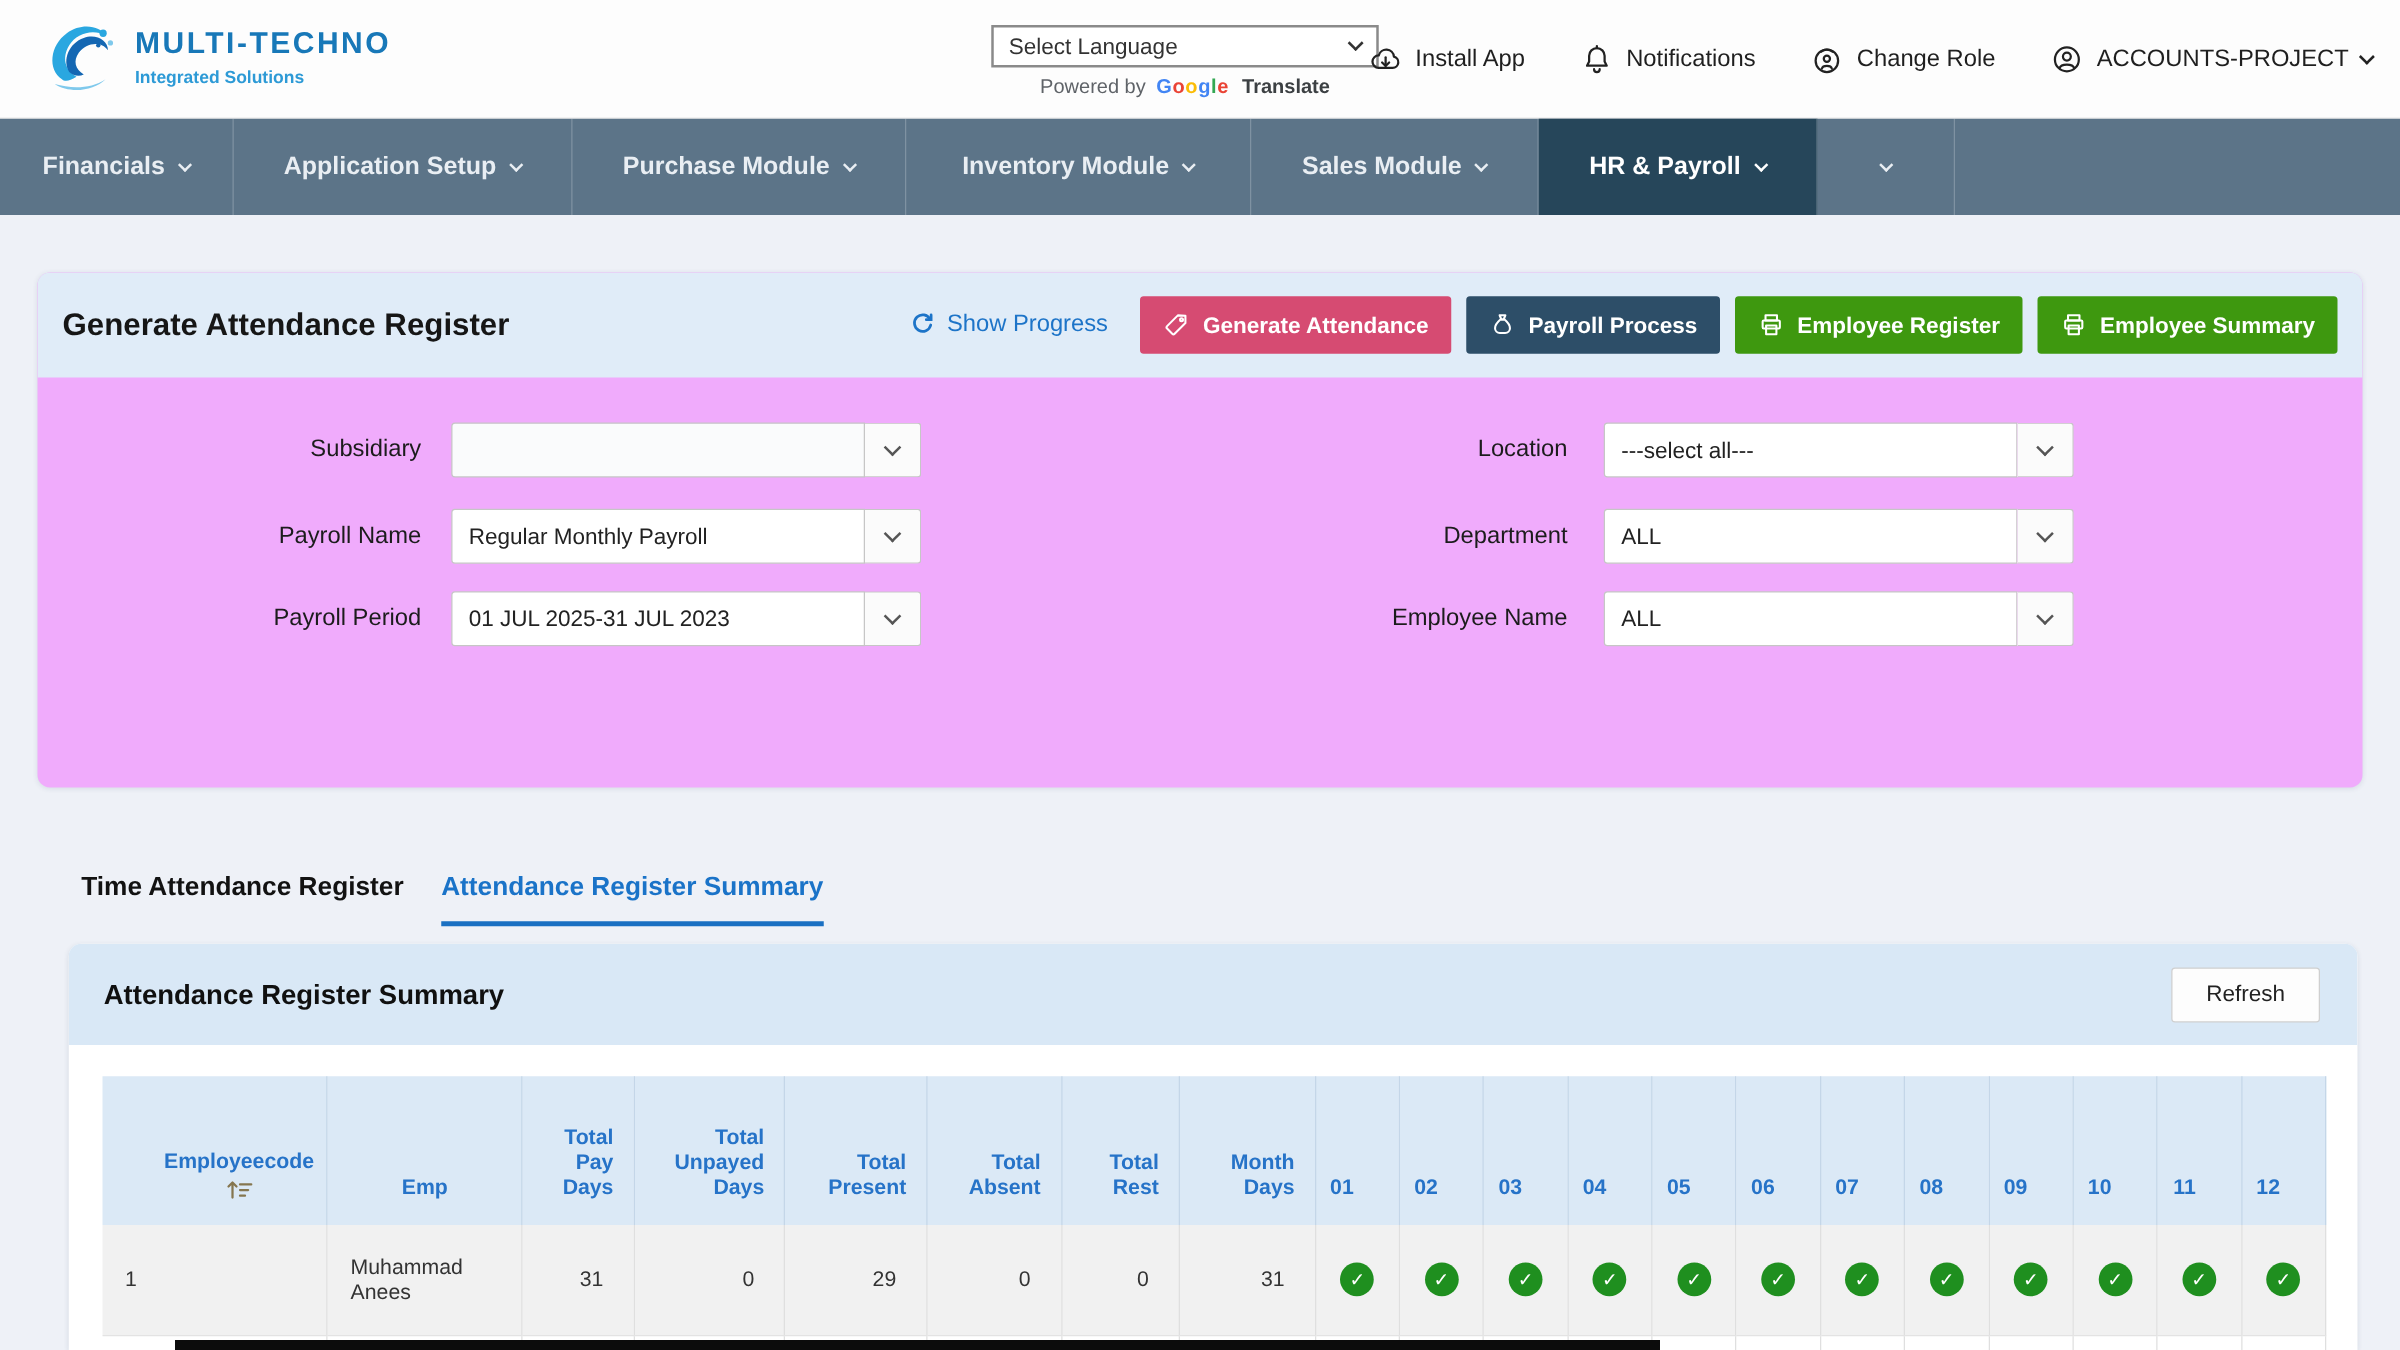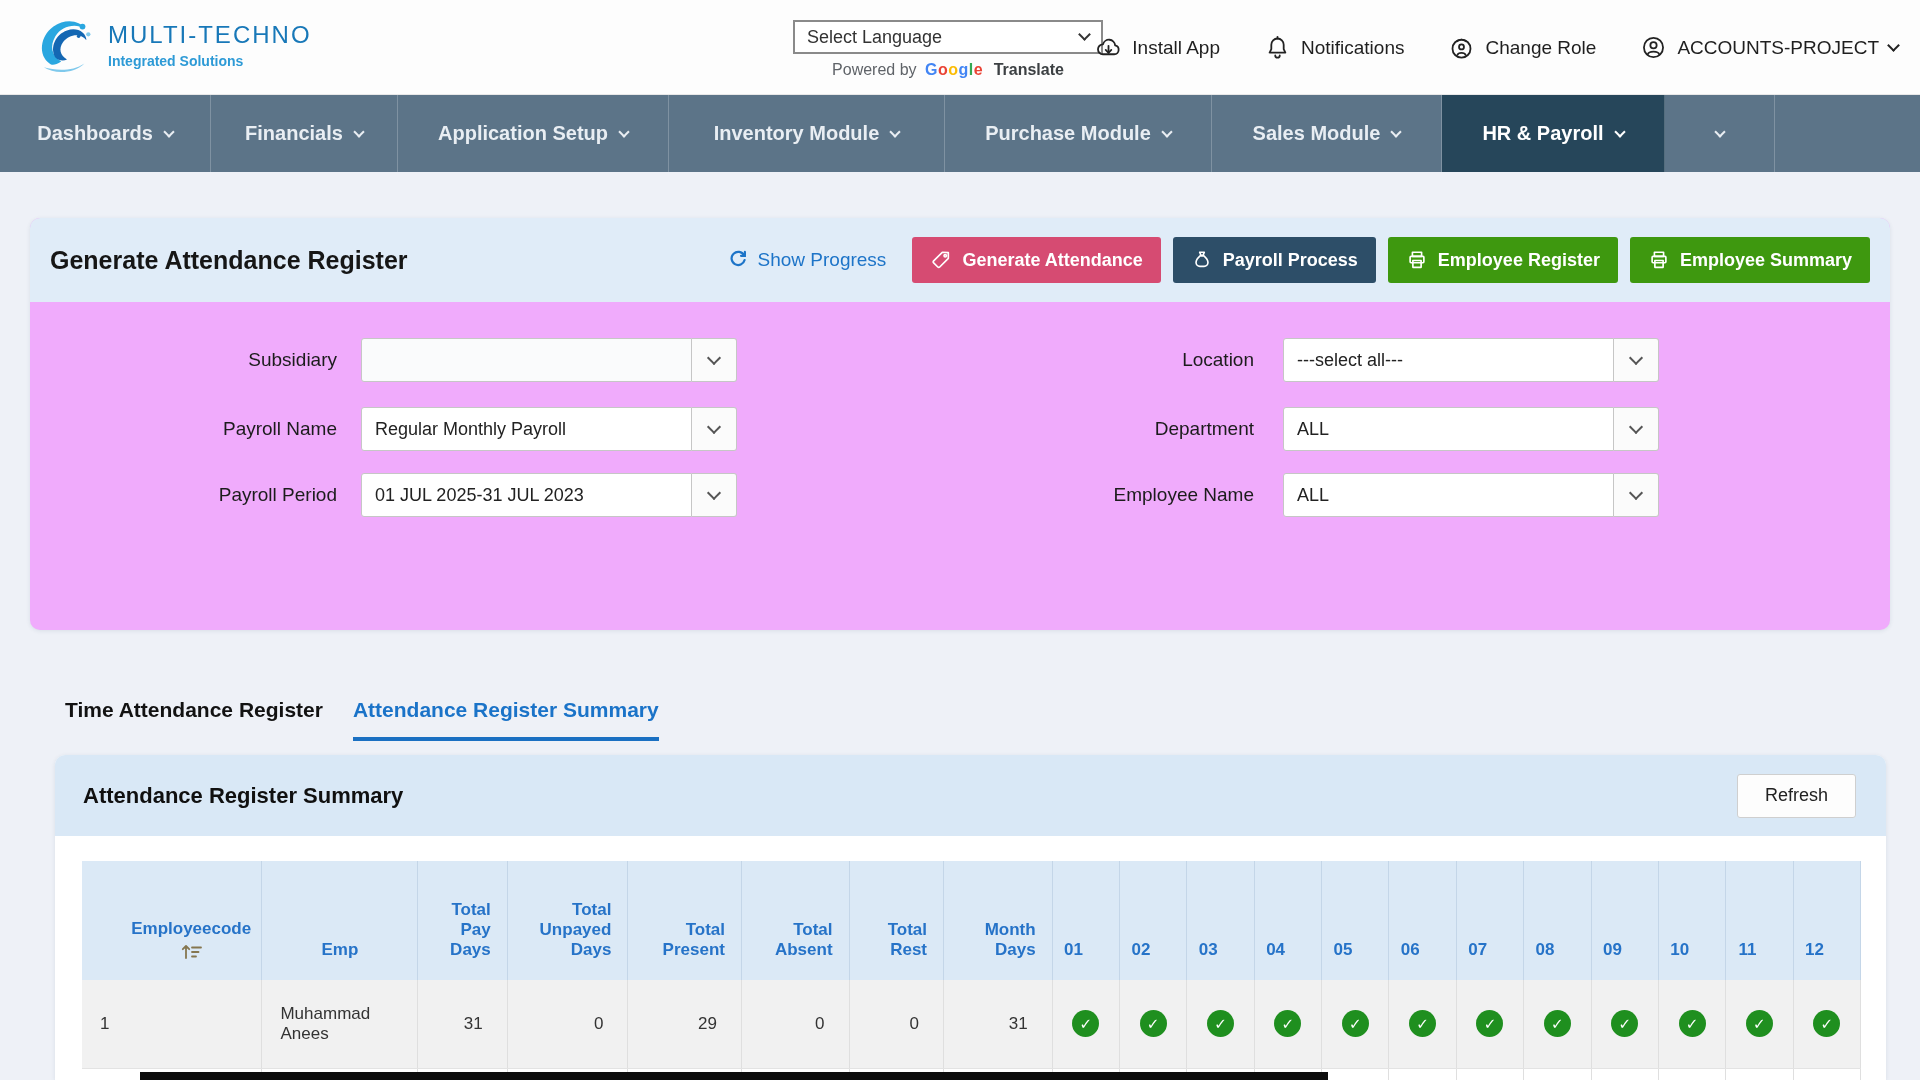--- a/index.html
+++ b/index.html
@@ -5,21 +5,21 @@
   * { margin:0; padding:0; box-sizing:border-box; }
   html,body { width:1920px; height:1080px; }
   body {
     font-family:"Liberation Sans","DejaVu Sans",sans-serif;
     background:#eef1f7; position:relative; overflow:hidden; color:#1b1b1b;
   }
   
   .topbar{position:absolute;left:0;top:0;width:1920px;height:95px;background:#fdfdfd;border-bottom:1px solid #e8e8e8;}
   .logo{position:absolute;left:36px;top:12px;display:flex;align-items:center;gap:10px;cursor:pointer;}
   .logo-mark{width:62px;height:66px;}
-  .brand{font-size:24px;font-weight:normal;letter-spacing:2px;color:#1878b8;}
+  .brand{font-size:24px;font-weight:bold;letter-spacing:2px;color:#1878b8;}
   .tagline{font-size:14px;font-weight:bold;color:#2d9ad6;margin-top:4px;}
   .translate-widget{position:absolute;left:793px;top:20px;width:310px;}
   .lang-select{width:310px;height:34px;border:2px solid #8a8a8a;background:#fff;display:flex;align-items:center;justify-content:space-between;padding:0 12px;font-size:18px;color:#333;cursor:pointer;}
   .powered{margin-top:7px;text-align:center;font-size:16px;color:#5f6368;}
   .powered .gword{font-weight:bold;font-size:16px;letter-spacing:0.5px;margin:0 4px;}
   .powered .tword{color:#3c4043;font-weight:bold;margin-left:2px;}
   .top-actions{position:absolute;right:22px;top:0;height:95px;display:flex;align-items:center;gap:44px;}
   .top-action{display:flex;align-items:center;gap:10px;font-size:19px;color:#1f1f1f;cursor:pointer;white-space:nowrap;}
   .top-action svg{width:27px;height:27px;stroke:#222;fill:none;stroke-width:1.6;stroke-linecap:round;stroke-linejoin:round;}
   
@@ -141,38 +141,34 @@
           <circle cx="12" cy="10" r="2.8"></circle>
           <path d="M6.8 18.2c1-3.4 9.4-3.4 10.4 0"></path>
         </svg>
       <span>ACCOUNTS-PROJECT</span>
       <span class="chev" style="color:#222;"></span>
     </div>
   </div>
 </header>
 
 <nav class="navbar">
-  <div class="nav-item" style="width:211px;">
-      <span>Dashboards</span>
-      <span class="chev"></span>
-    </div>
   <div class="nav-item" style="width:187px;">
       <span>Financials</span>
       <span class="chev"></span>
     </div>
   <div class="nav-item" style="width:271px;">
       <span>Application Setup</span>
       <span class="chev"></span>
     </div>
+  <div class="nav-item" style="width:267px;">
+      <span>Purchase Module</span>
+      <span class="chev"></span>
+    </div>
   <div class="nav-item" style="width:276px;">
       <span>Inventory Module</span>
-      <span class="chev"></span>
-    </div>
-  <div class="nav-item" style="width:267px;">
-      <span>Purchase Module</span>
       <span class="chev"></span>
     </div>
   <div class="nav-item" style="width:230px;">
       <span>Sales Module</span>
       <span class="chev"></span>
     </div>
   <div class="nav-item active" style="width:223px;">
       <span>HR &amp; Payroll</span>
       <span class="chev"></span>
     </div>

